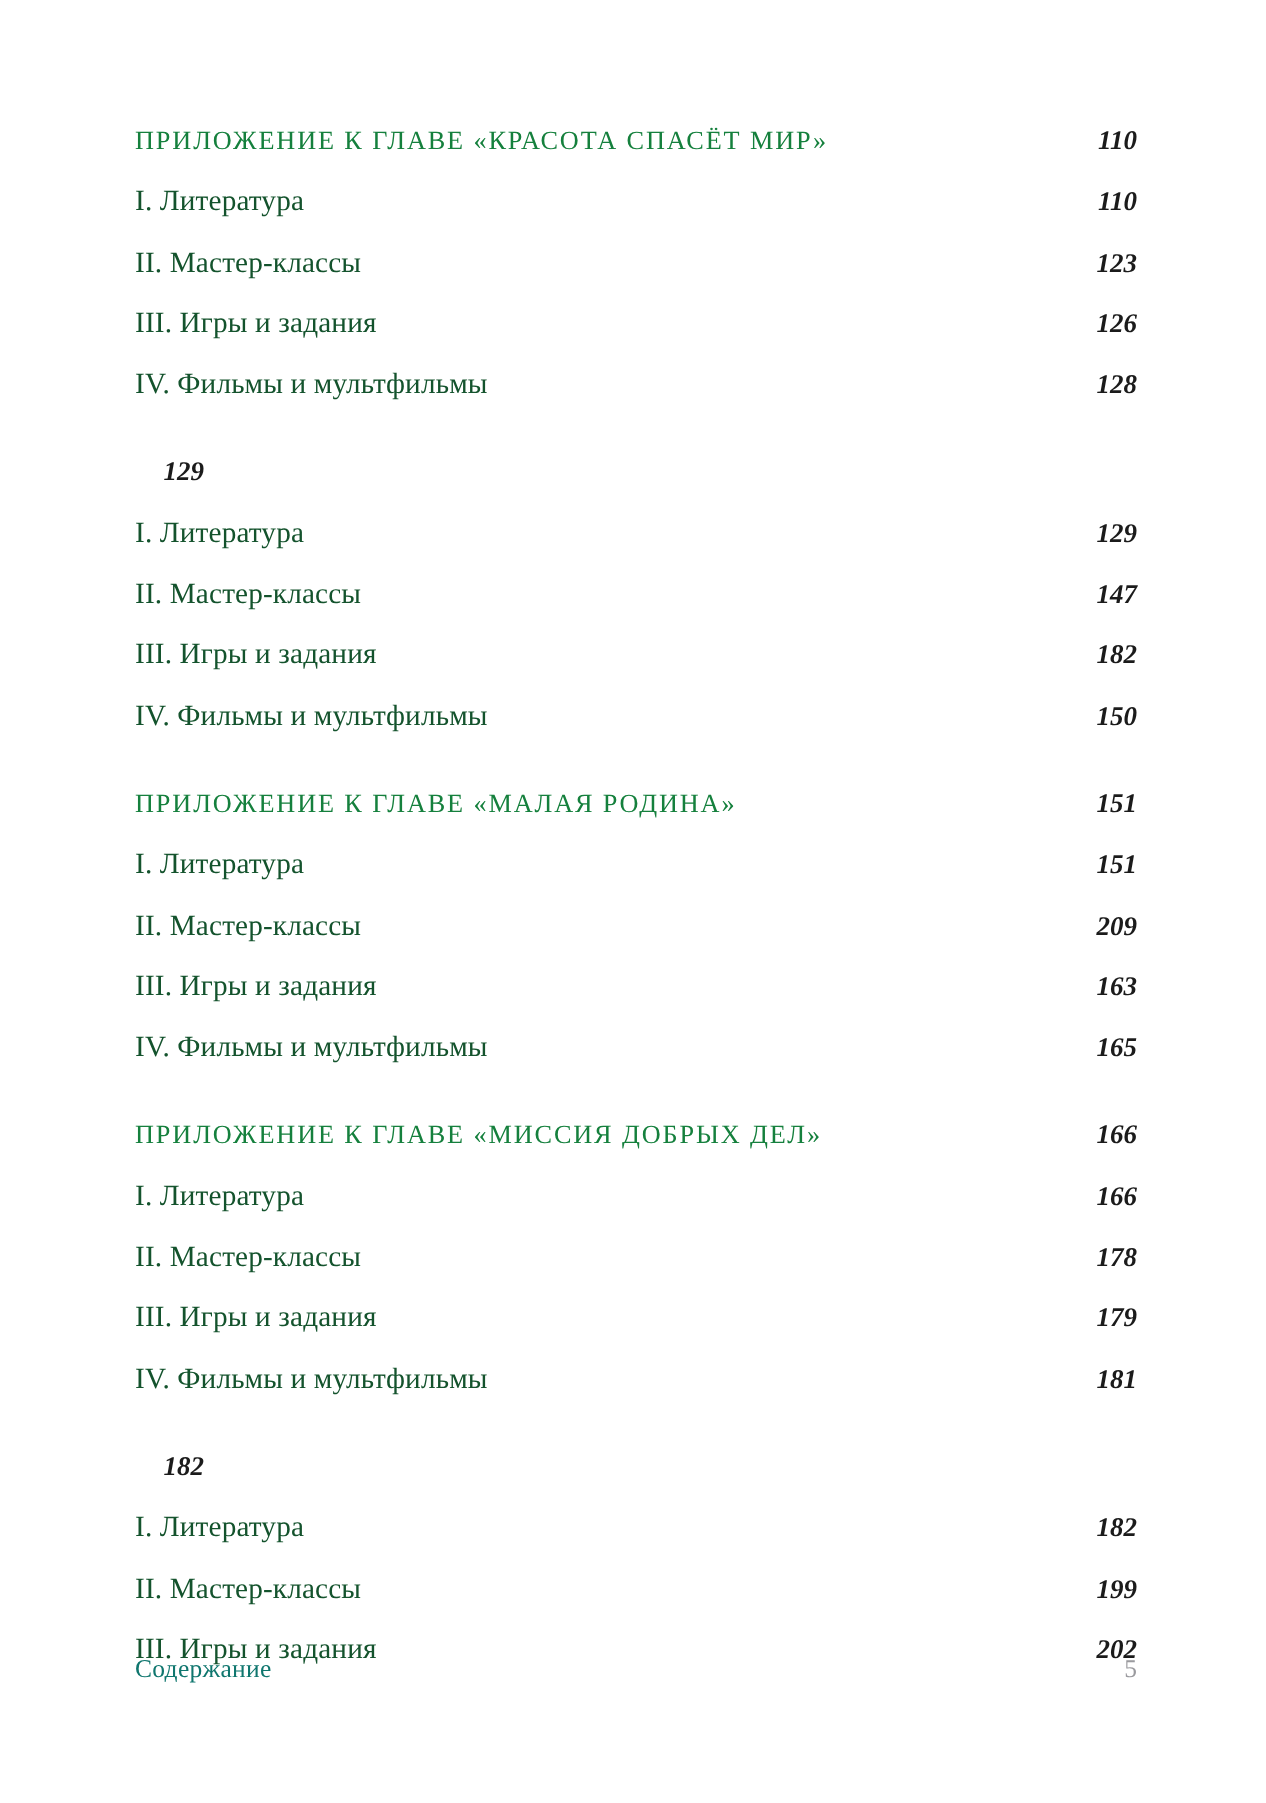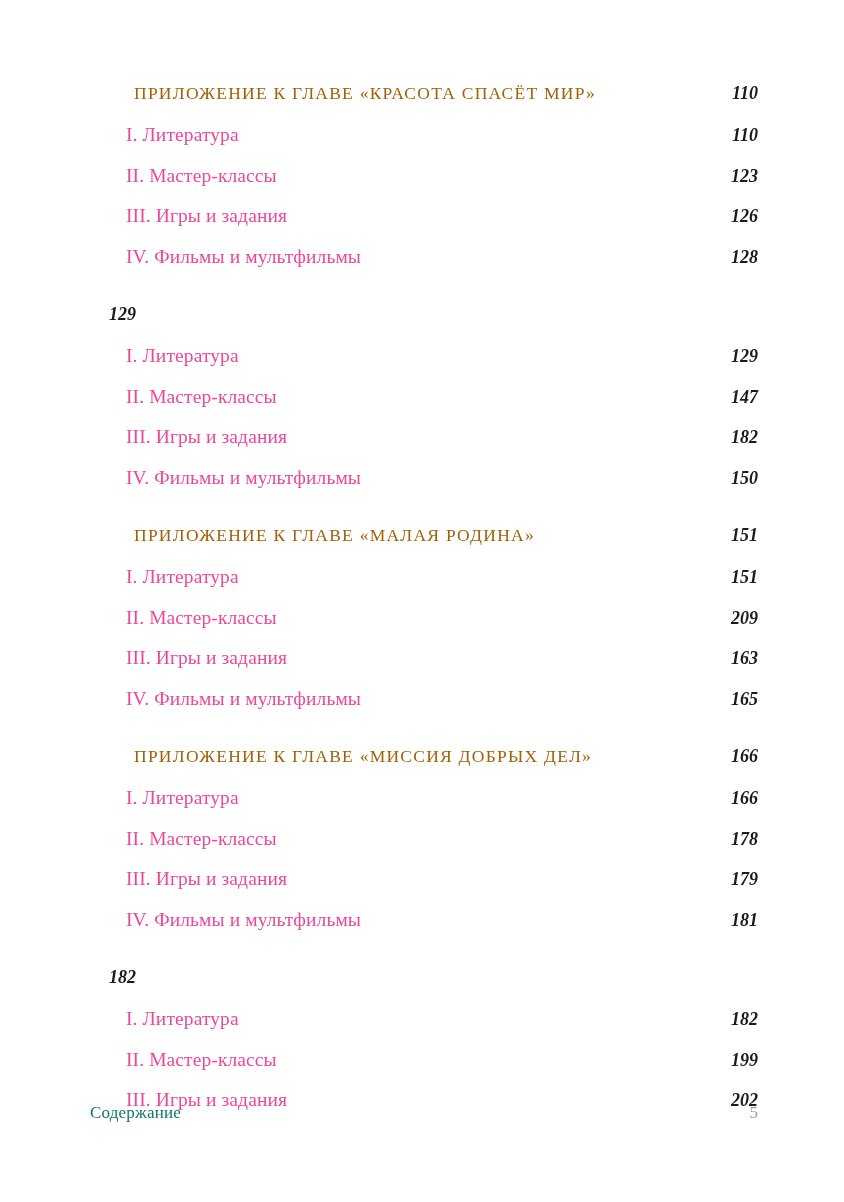--- a/index.html
+++ b/index.html
@@ -50,47 +50,45 @@
   .row-item {
     height: 40.5px;
   }
 
   
   .heading-label {
     font-family: "Liberation Serif", "DejaVu Serif", serif;
     font-size: 17.5px;
     font-weight: 400;
     letter-spacing: 1.25px;
-    color: #a16207;
+    color: #15803d;
     white-space: nowrap;
     line-height: 1;
-    margin-left: 44px;
   }
 
   .heading-page {
     font-family: "Liberation Serif", "DejaVu Serif", serif;
     font-size: 18px;
     font-style: italic;
     font-weight: 700;
     color: #1b1b1b;
     line-height: 1;
     text-align: right;
     min-width: 46px;
   }
 
   
   .item-label {
     font-family: "Liberation Serif", "DejaVu Serif", serif;
     font-size: 19.5px;
     font-weight: 400;
     letter-spacing: 0.1px;
-    color: #ec4899;
+    color: #14532d;
     white-space: nowrap;
     line-height: 1;
-    margin-left: 36px;
   }
 
   .item-page {
     font-family: "Liberation Serif", "DejaVu Serif", serif;
     font-size: 18px;
     font-style: italic;
     font-weight: 700;
     color: #1b1b1b;
     line-height: 1;
     text-align: right;

